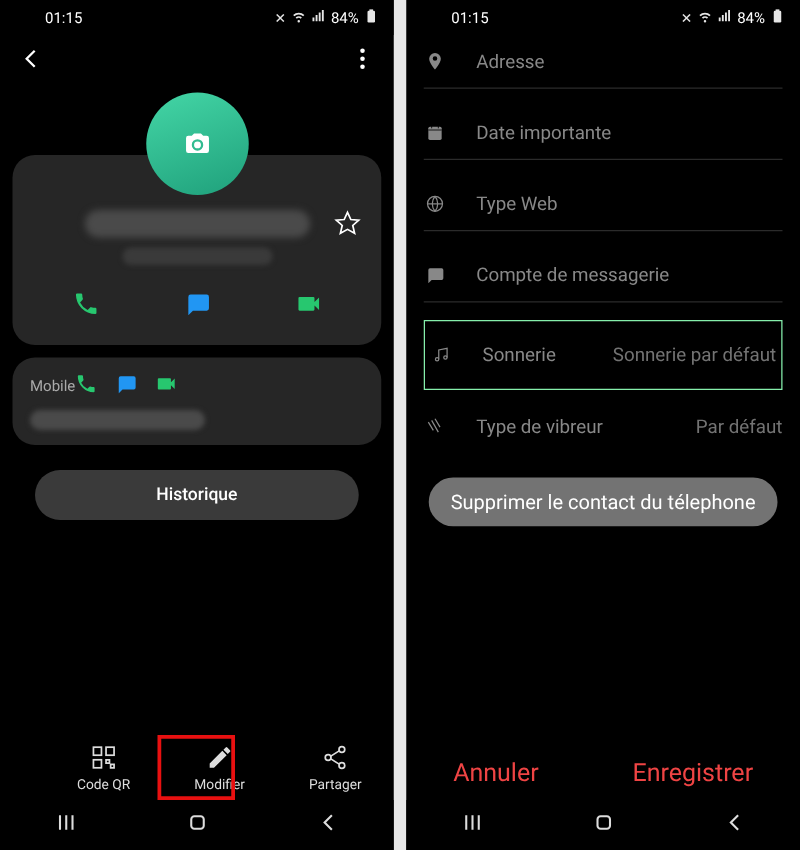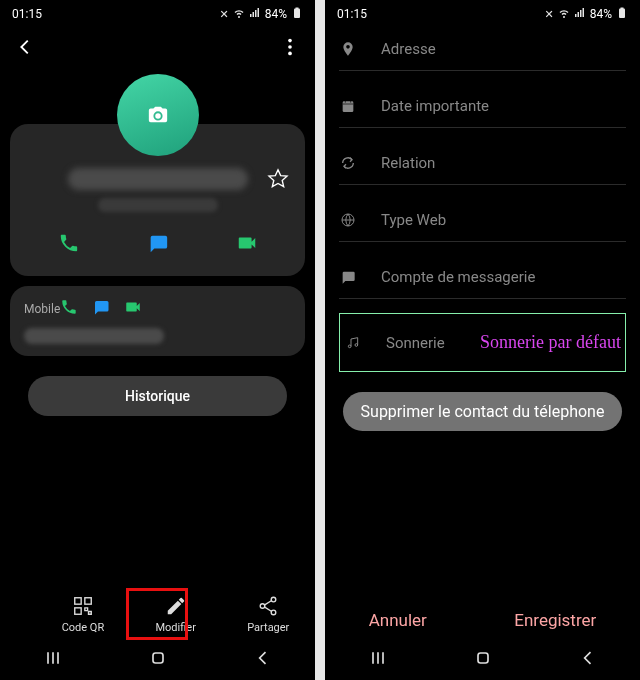--- a/index.html
+++ b/index.html
@@ -1,18 +1,18 @@
 <!DOCTYPE html>
 <html><head>
 <meta charset="utf-8">
 <style>
   html,body{margin:0;padding:0;background:#fff;font-family:-apple-system,Roboto,Arial,sans-serif;}
   .stage{width:640px;height:680px;display:flex;gap:10px;background:#e8e8e8;padding:0;}
   .phone{width:315px;height:680px;background:#000;position:relative;overflow:hidden;color:#eee;display:flex;flex-direction:column;}
-  .status-bar{display:flex;justify-content:space-between;align-items:center;height:28px;padding:0 12px;font-size:12px;color:#fff;background:#000;}
+  .status-bar{display:flex;justify-content:space-between;align-items:center;height:28px;padding:0 12px;font-size:12px;color:#fff;background:#000;margin-left:24px;}
   .status-right{display:flex;align-items:center;gap:4px;}
   .status-ico{font-size:11px;opacity:.9;}
   .nav-bar{display:flex;justify-content:space-around;align-items:center;height:40px;background:#000;}
   .nav-bar svg{width:20px;height:20px;}
   
   .s1-top{display:flex;justify-content:space-between;align-items:center;padding:8px 14px;}
   .avatar-wrap{display:flex;justify-content:center;margin-top:4px;margin-bottom:-32px;z-index:2;position:relative;}
   .avatar{width:82px;height:82px;border-radius:50%;background:linear-gradient(160deg,#44d6a6,#1fa07b);display:flex;align-items:center;justify-content:center;}
   .card{background:#262626;border-radius:18px;margin:0 10px;padding:40px 14px 18px;position:relative;display:flex;flex-direction:column;align-items:center;}
   .star{position:absolute;right:16px;top:44px;}
@@ -30,27 +30,27 @@
   .bottom-actions{display:flex;justify-content:space-around;align-items:center;padding:8px 0 6px;margin-left:36px;}
   .ba-item{display:flex;flex-direction:column;align-items:center;gap:4px;color:#ddd;font-size:11px;}
   .ba-item svg{width:22px;height:22px;}
   .highlight-red{position:absolute;border:3px solid #e81010;pointer-events:none;box-sizing:border-box;}
   
   .edit-list{flex:1;padding:0 14px;overflow:hidden;}
   .field{display:flex;align-items:center;gap:24px;padding:12px 0;border-bottom:1px solid #2b2b2b;margin-bottom:14px;}
   .field-icon{width:18px;display:flex;justify-content:center;color:#888;}
   .field-icon svg{width:16px;height:16px;}
   .field-label{font-size:15px;color:#888;flex:1;}
-  .field-value{font-size:18px;color:#d946ef;font-family:Liberation Serif, serif;}
+  .field-value{font-size:15px;color:#737373;}
   .no-underline{border-bottom:none;margin-bottom:6px;}
   .highlight-ring{border:1px solid #86efac;padding:6px 4px;margin:10px 0 8px;}
   .highlight-ring .field{margin-bottom:0;}
   .delete-btn{margin:20px auto 0;padding:10px 18px;background:#737373;border-radius:20px;font-size:16px;color:#fff;width:fit-content;}
   .save-row{display:flex;justify-content:space-around;padding:18px 0 10px;}
-  .save-row span{color:#fca5a5;font-size:17px;}
+  .save-row span{color:#ef4444;font-size:20px;}
   .spacer{flex:1;}
 </style>
 </head>
 <body>
 
 <div class="stage">
 
   <div class="phone">
     <div class="status-bar">
       <div>01:15</div>
@@ -217,29 +217,20 @@
         <span class="field-icon">
             <svg viewBox="0 0 24 24" fill="#888">
               <rect x="4" y="5" width="16" height="16" rx="2"></rect>
               <path d="M4 9h16M8 3v4M16 3v4" stroke="#000" stroke-width="1"></path>
             </svg>
           </span>
         <span class="field-label">Date importante</span>
       </div>
       <div class="field">
         <span class="field-icon">
-            <svg viewBox="0 0 24 24" fill="none" stroke="#888" stroke-width="2">
-              <path d="M4 12a8 8 0 0114-5M20 12a8 8 0 01-14 5"></path>
-              <path d="M15 4l3 3-3 3M9 20l-3-3 3-3"></path>
-            </svg>
-          </span>
-        <span class="field-label">Relation</span>
-      </div>
-      <div class="field">
-        <span class="field-icon">
             <svg viewBox="0 0 24 24" fill="none" stroke="#888" stroke-width="1.5">
               <circle cx="12" cy="12" r="9"></circle>
               <path d="M3 12h18M12 3a14 14 0 010 18M12 3a14 14 0 000 18"></path>
             </svg>
           </span>
         <span class="field-label">Type Web</span>
       </div>
       <div class="field">
         <span class="field-icon">
             <svg viewBox="0 0 24 24" fill="#888">
@@ -256,20 +247,29 @@
                 <path d="M9 17V6l10-2v11"></path>
                 <circle cx="7" cy="17" r="2"></circle>
                 <circle cx="17" cy="15" r="2"></circle>
               </svg>
             </span>
           <span class="field-label">Sonnerie</span>
           <span class="field-value">Sonnerie par défaut</span>
         </div>
       </div>
 
+      <div class="field no-underline">
+        <span class="field-icon">
+            <svg viewBox="0 0 24 24" fill="none" stroke="#888" stroke-width="1.5">
+              <path d="M8 5l8 14M12 3l6 10M4 7l6 10"></path>
+            </svg>
+          </span>
+        <span class="field-label">Type de vibreur</span>
+        <span class="field-value">Par défaut</span>
+      </div>
 
       <div class="delete-btn">Supprimer le contact du télephone</div>
     </div>
 
     <div class="save-row">
       <span>Annuler</span>
       <span>Enregistrer</span>
     </div>
 
     <div class="nav-bar">

